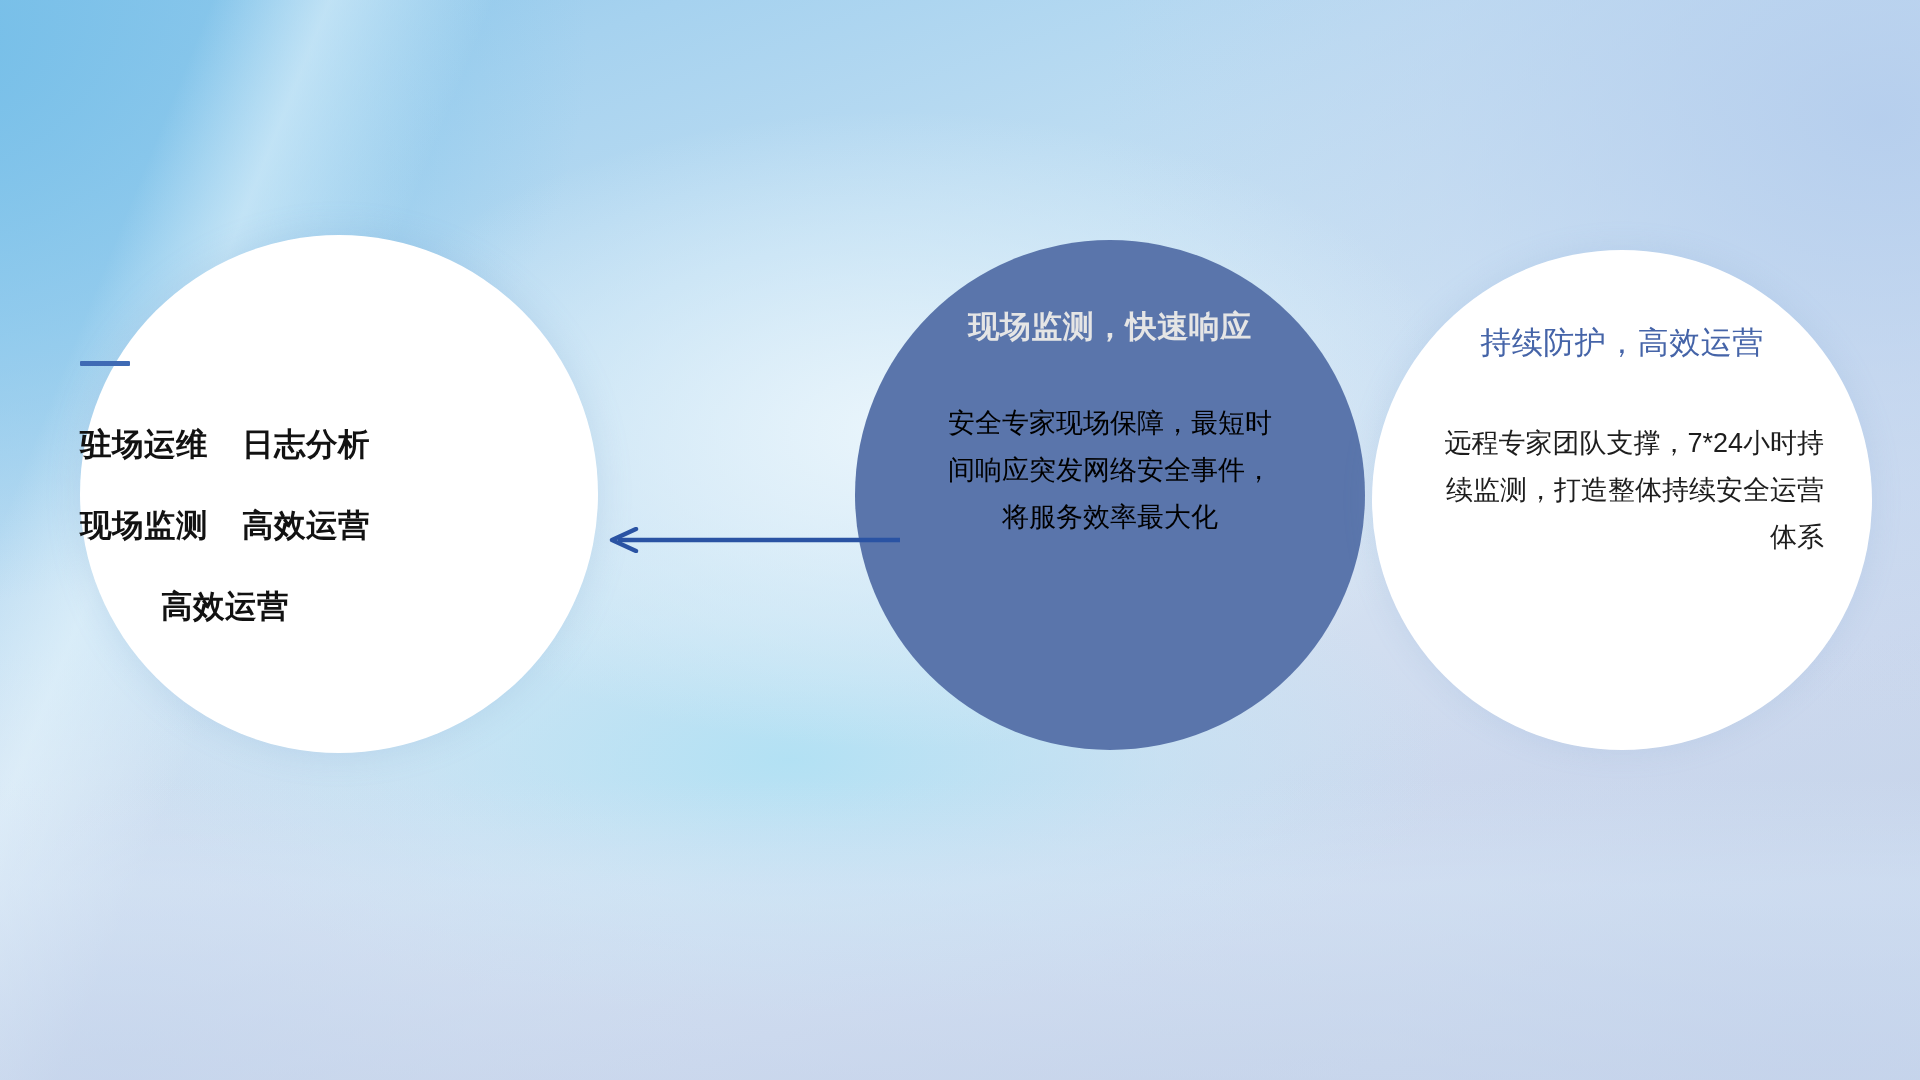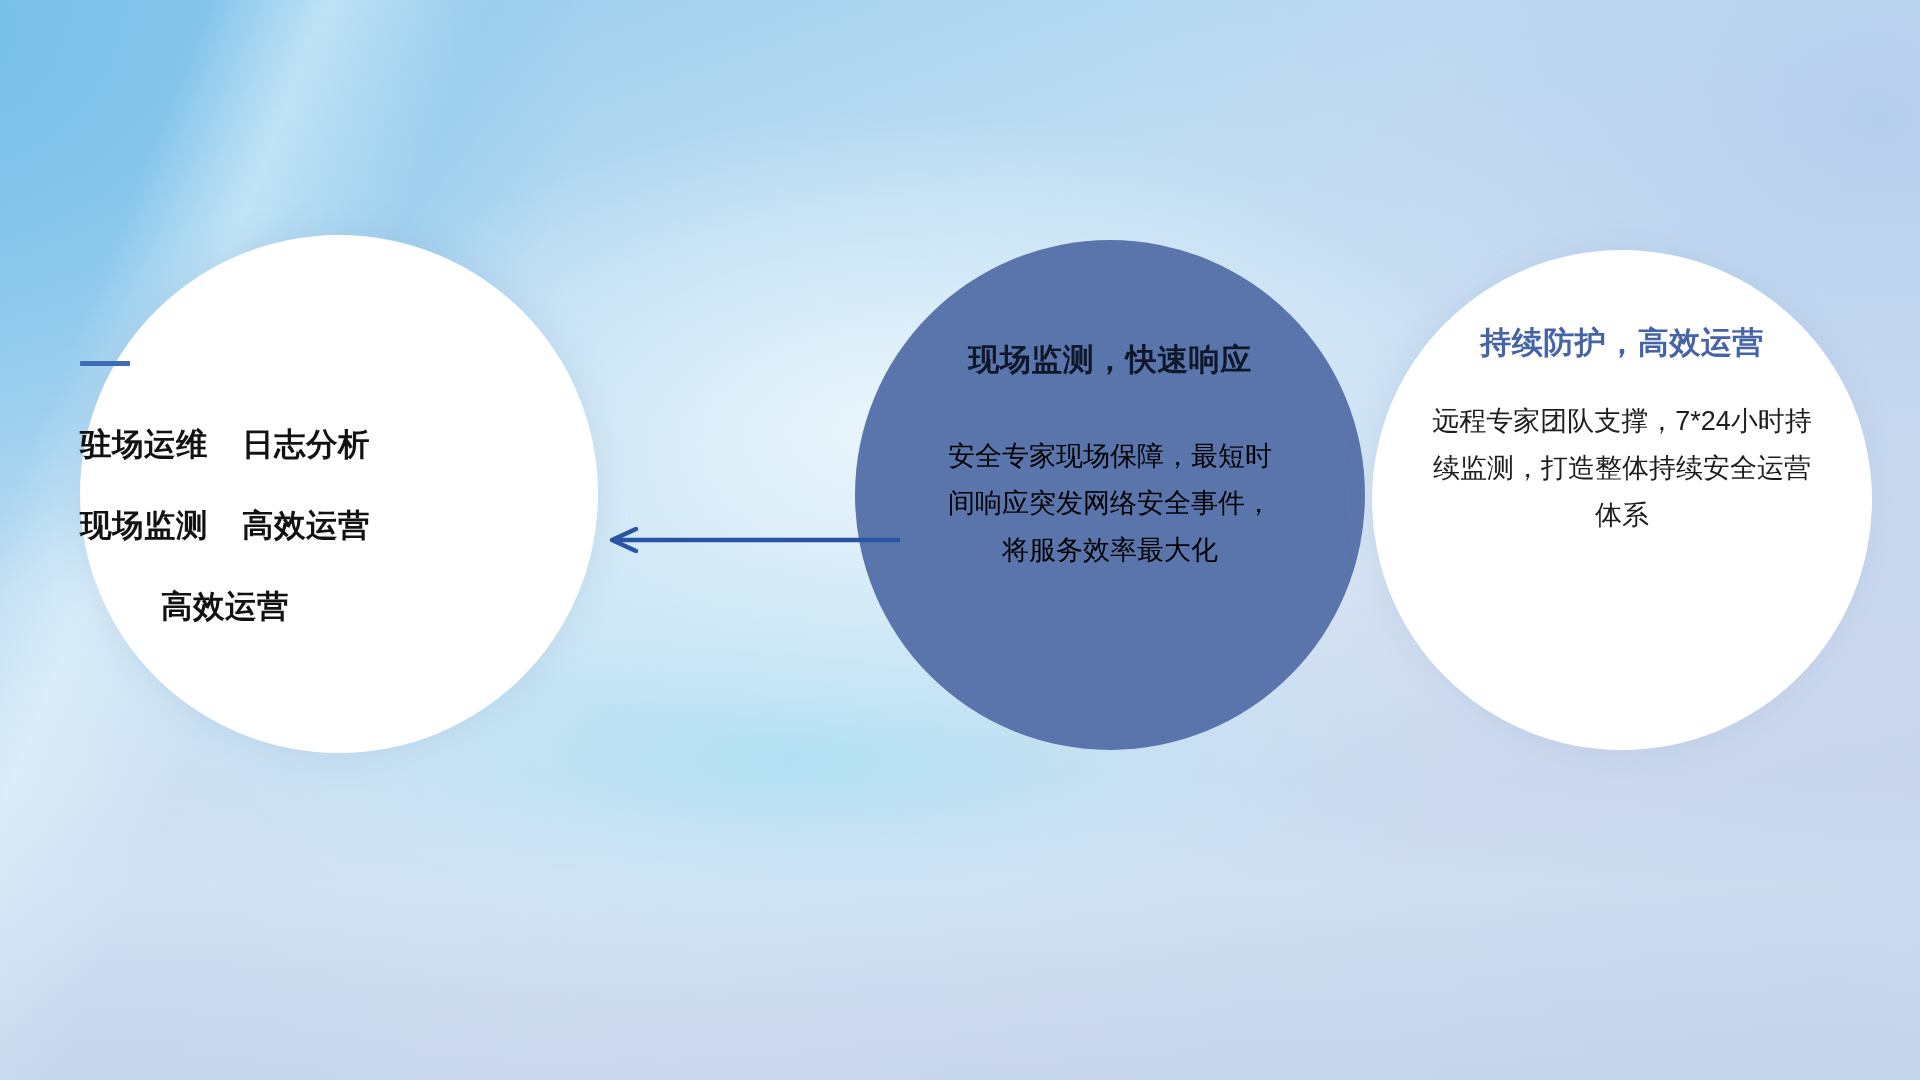--- a/index.html
+++ b/index.html
@@ -99,44 +99,43 @@
   .left-row{ display:flex; gap:34px; white-space:nowrap; }
 
   
   #circle-mid{
     left:855px; top:240px; width:510px; height:510px;
     background:#5a75ab;
     display:flex; flex-direction:column; align-items:center;
     padding-top:66px;
   }
   #mid-title{
-    color:#0f172a; font-weight:bold; font-size:31px; letter-spacing:.5px;
+    color:#e5e5e5; font-weight:bold; font-size:31px; letter-spacing:.5px;
     white-space:nowrap;
-    margin-top:33px;
   }
   #mid-body{
     margin-top:52px; width:330px;
     color:#000000; font-size:27px; line-height:47px; text-align:center;
   }
 
   
   #circle-right{
     left:1372px; top:250px; width:500px; height:500px;
     background:#ffffff;
     box-shadow:0 0 30px rgba(120,160,205,.18);
     display:flex; flex-direction:column; align-items:center;
     padding-top:72px;
   }
   #right-title{
-    color:#4564a8; font-weight:bold; font-size:31px; letter-spacing:.5px;
+    color:#4564a8; font-weight:normal; font-size:31px; letter-spacing:.5px;
     white-space:nowrap;
   }
   #right-body{
-    margin-top:34px; width:404px;
-    color:#1d1d1d; font-size:27px; line-height:47px; text-align:center;
+    margin-top:56px; width:404px;
+    color:#1d1d1d; font-size:27px; line-height:47px; text-align:right;
   }
 
   
   #arrow{ position:absolute; left:600px; top:527px; width:300px; height:26px; }
 </style>
 </head>
 <body>
 
 <div id="bg">
   <div class="bg-layer bg-base"></div>

